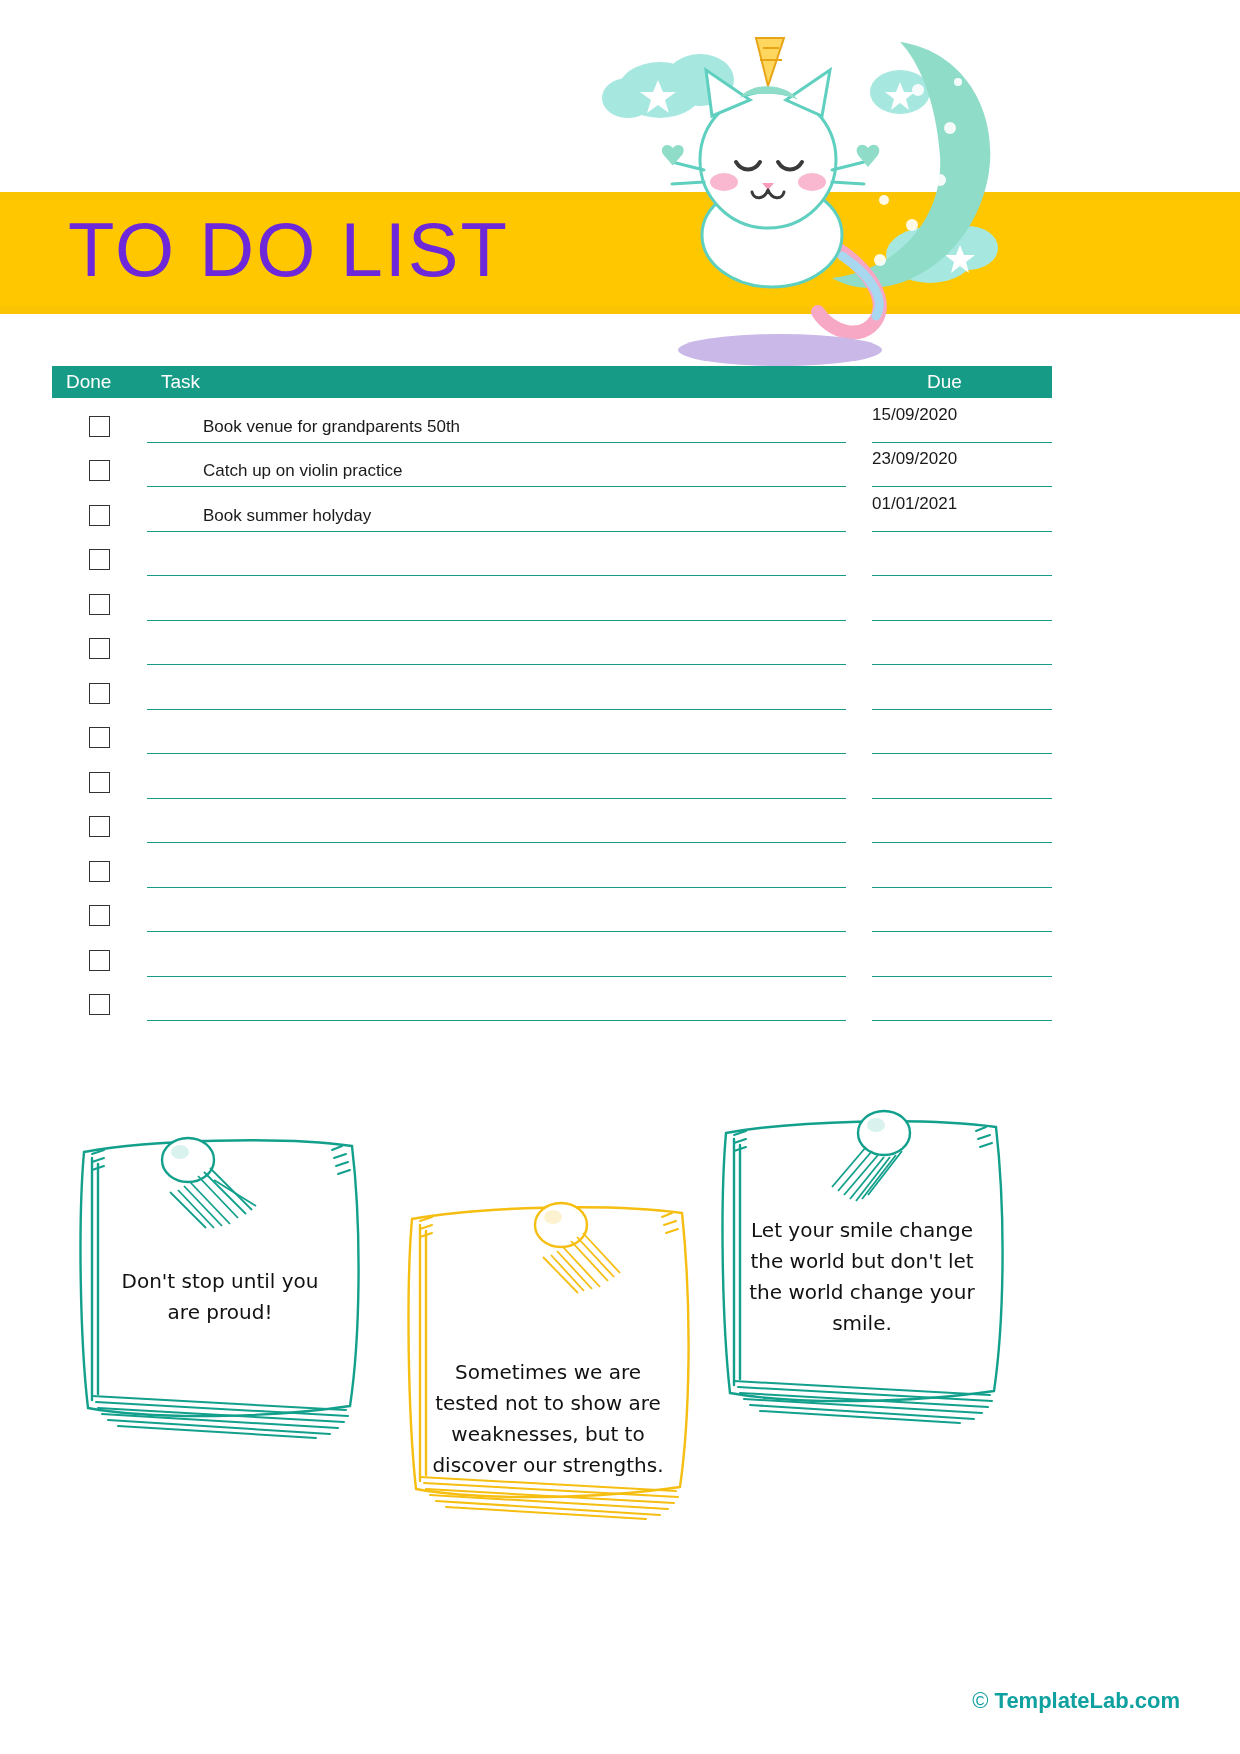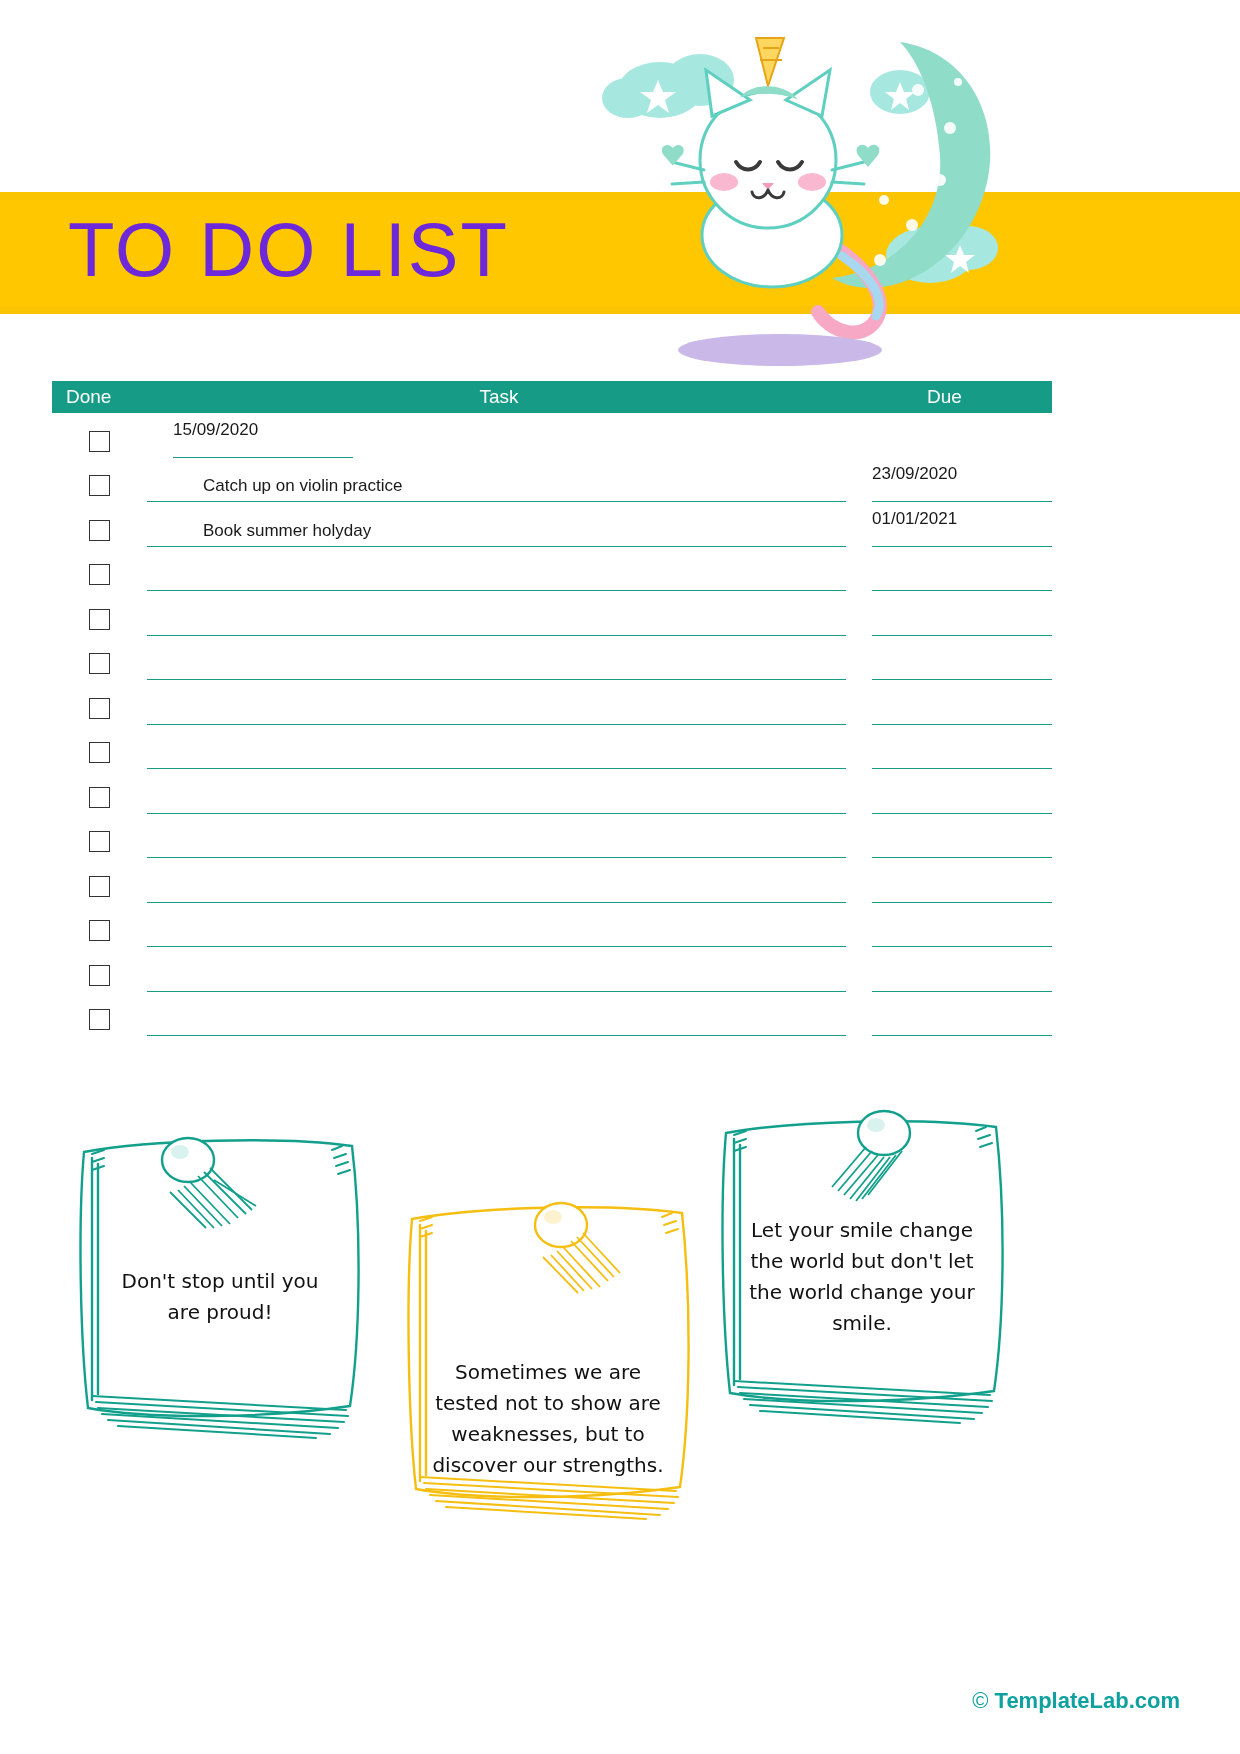--- a/index.html
+++ b/index.html
@@ -70,33 +70,33 @@
     left: 600px;
     top: 20px;
     width: 420px;
     height: 350px;
   }
 
   
   .table-wrap {
     position: absolute;
     left: 52px;
-    top: 381px;
+    top: 366px;
     width: 1000px;
   }
   .table-head {
     display: flex;
     background: #169b86;
     color: #ffffff;
     height: 32px;
     align-items: center;
     font-size: 19px;
   }
   .th-done { width: 95px; padding-left: 14px; text-align: left; }
-  .th-task { flex: 1; text-align: center; }
+  .th-task { flex: 1; }
   .th-due  { width: 215px; text-align: center; }
 
   .row {
     display: flex;
     align-items: flex-end;
     height: 44.5px;
   }
   .cell-done {
     width: 95px;
     display: flex;
@@ -255,20 +255,21 @@
   <div class="table-head">
     <div class="th-done">Done</div>
     <div class="th-task">Task</div>
     <div class="th-due">Due</div>
   </div>
 
   <div class="row">
     <div class="cell-done">
         <span class="checkbox"></span>
       </div>
+    <div class="cell-task">Book venue for grandparents 50th</div>
     <div class="cell-due">15/09/2020</div>
   </div>
   <div class="row">
     <div class="cell-done">
         <span class="checkbox"></span>
       </div>
     <div class="cell-task">Catch up on violin practice</div>
     <div class="cell-due">23/09/2020</div>
   </div>
   <div class="row">

